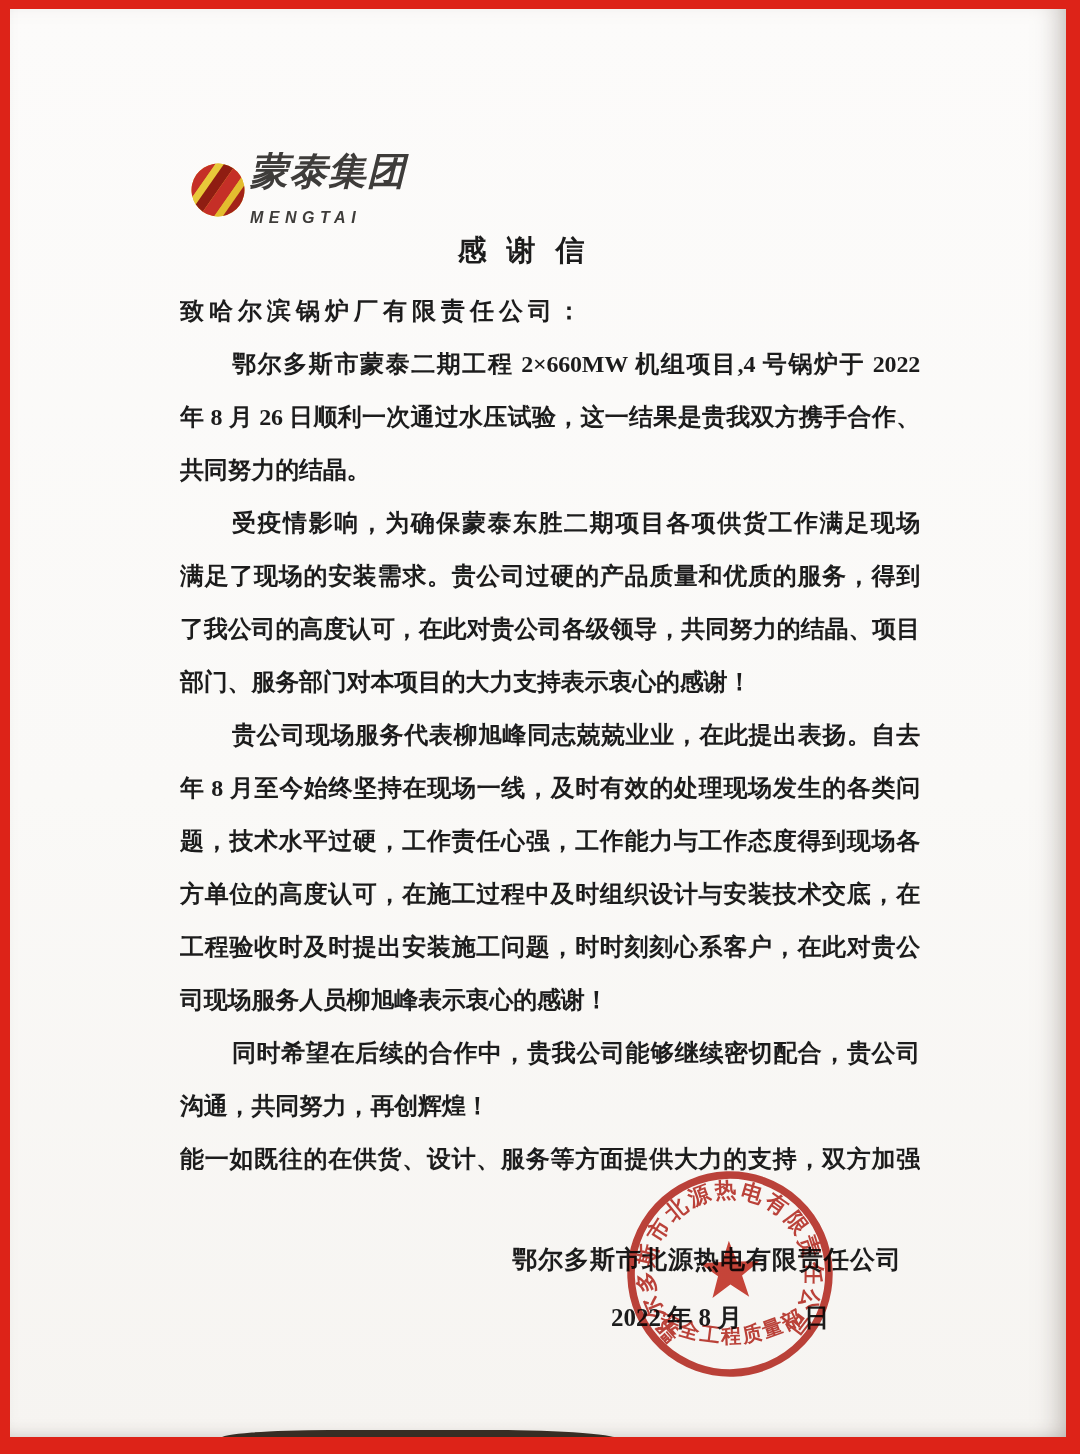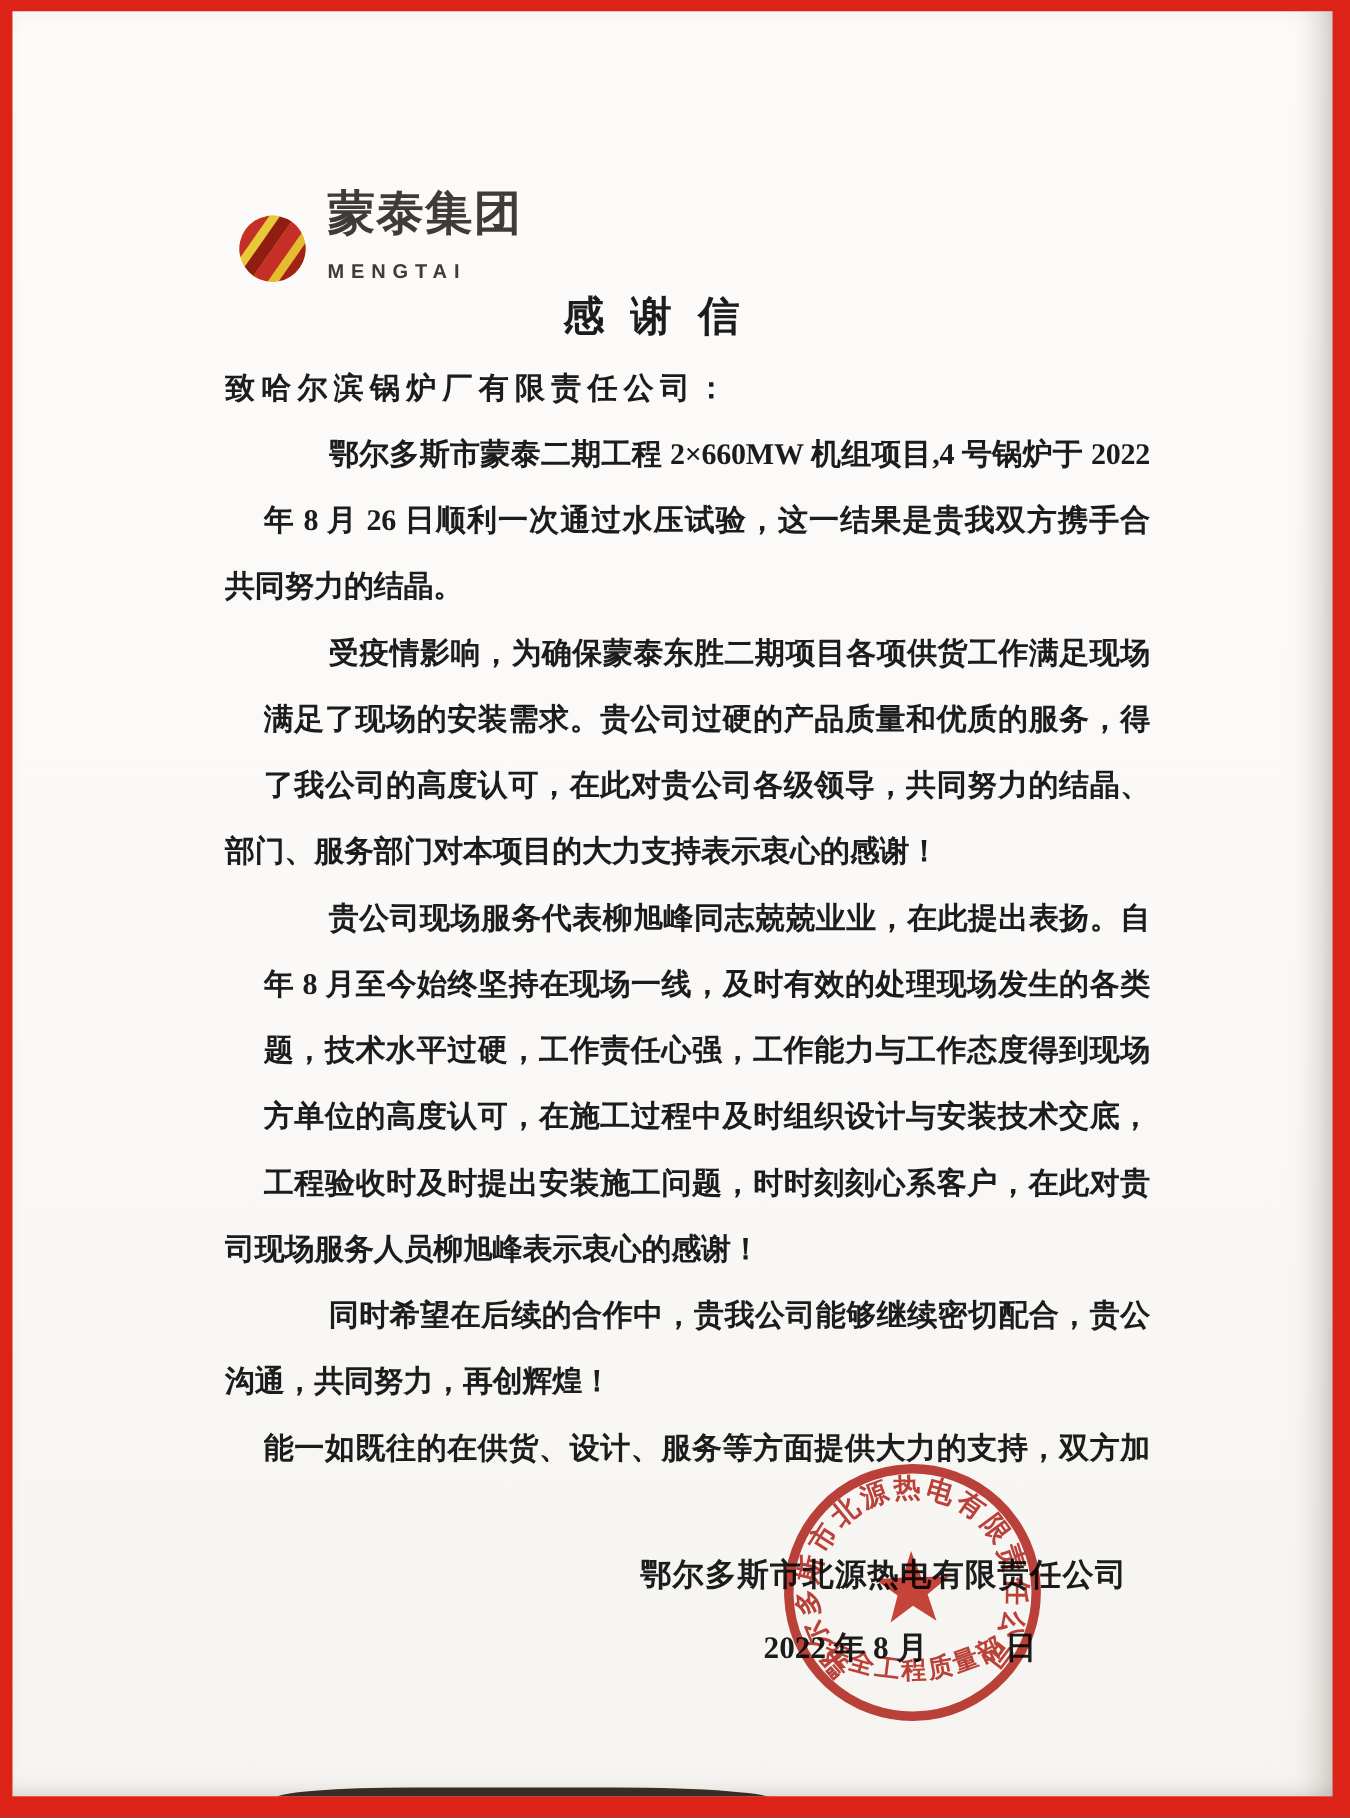--- a/index.html
+++ b/index.html
@@ -27,52 +27,52 @@
     left: 210px; bottom: -3px;
     width: 400px; height: 10px;
     background: #241a10;
     border-radius: 60% 70% 0 0 / 190% 220% 0 0;
     opacity: .9;
   }
 
   
   .logo {
     position: absolute; left: 180px; top: 142px;
-    display: flex; align-items: flex-end; gap: 16px;
+    display: flex; align-items: center; gap: 4px; font-style: italic;
   }
   .logo-sphere { width: 56px; height: 56px; margin-top: 2px; }
   .logo-txt { display: flex; flex-direction: column; }
   .logo-cn {
     font-family: "Liberation Sans", sans-serif;
     font-weight: 700; font-size: 38px; line-height: 40px;
     color: #3e3c3a; letter-spacing: 1px;
   }
   .logo-en {
     font-family: "Liberation Sans", sans-serif;
     font-weight: 700; font-size: 16px; line-height: 18px;
     color: #3e3c3a; letter-spacing: 5.5px; margin-top: 18px;
   }
 
   
   .title {
     position: absolute; top: 222px; left: 0; width: 1028px;
     text-align: center;
     font-family: "Liberation Sans", sans-serif;
-    font-weight: 700; font-size: 33px; color: #1c1c1c;
+    font-weight: 700; font-size: 29px; color: #1c1c1c;
     letter-spacing: 6px;
   }
 
   
   .body-text {
     position: absolute; left: 170px; top: 276px; width: 740px;
     font-size: 24px; font-weight: 600; color: #1c1c1c;
     letter-spacing: -0.2px;
   }
   .ln { height: 53px; line-height: 53px; white-space: nowrap; }
-  .ln.fill { text-align: justify; text-align-last: justify; white-space: normal; height: 53px; overflow: hidden; margin-left: 31px; }
+  .ln.fill { text-align: justify; text-align-last: justify; white-space: normal; height: 53px; overflow: hidden; }
   .ln.indent { padding-left: 52px; }
   .ln.salutation { letter-spacing: 5px; }
 
   
   .signature {
     position: absolute; top: 1234px; left: 170px; width: 740px;
     text-align: right; padding-right: 18px;
     font-size: 25px; font-weight: 600; color: #1c1c1c; letter-spacing: 1px;
   }
   .date-line {

